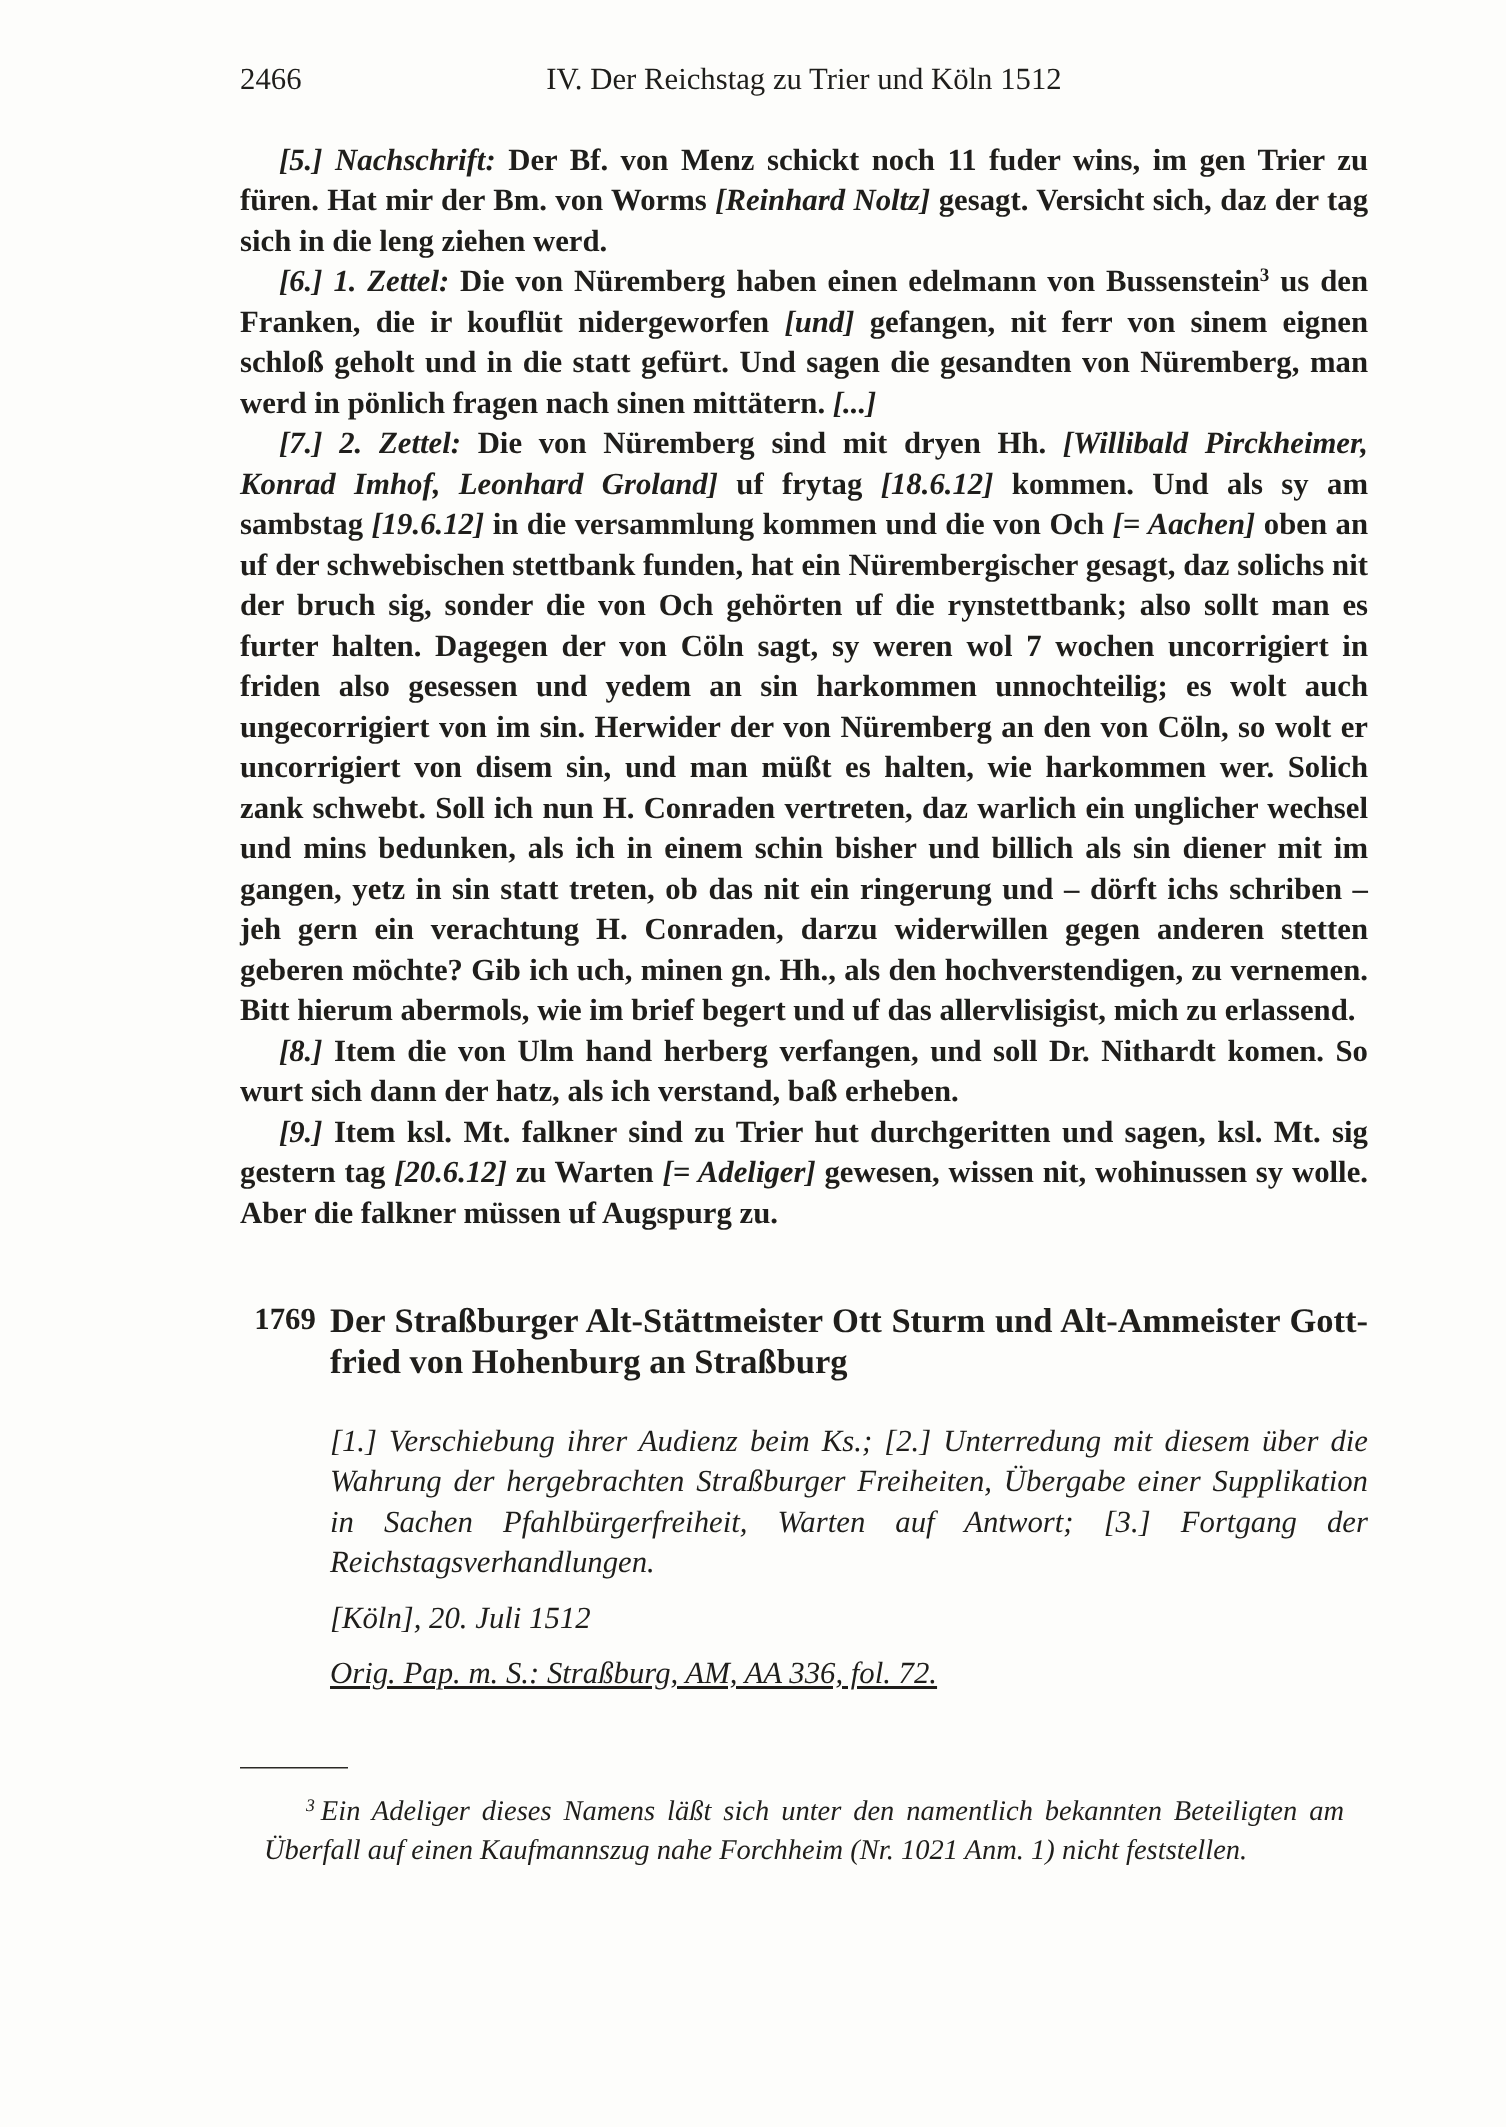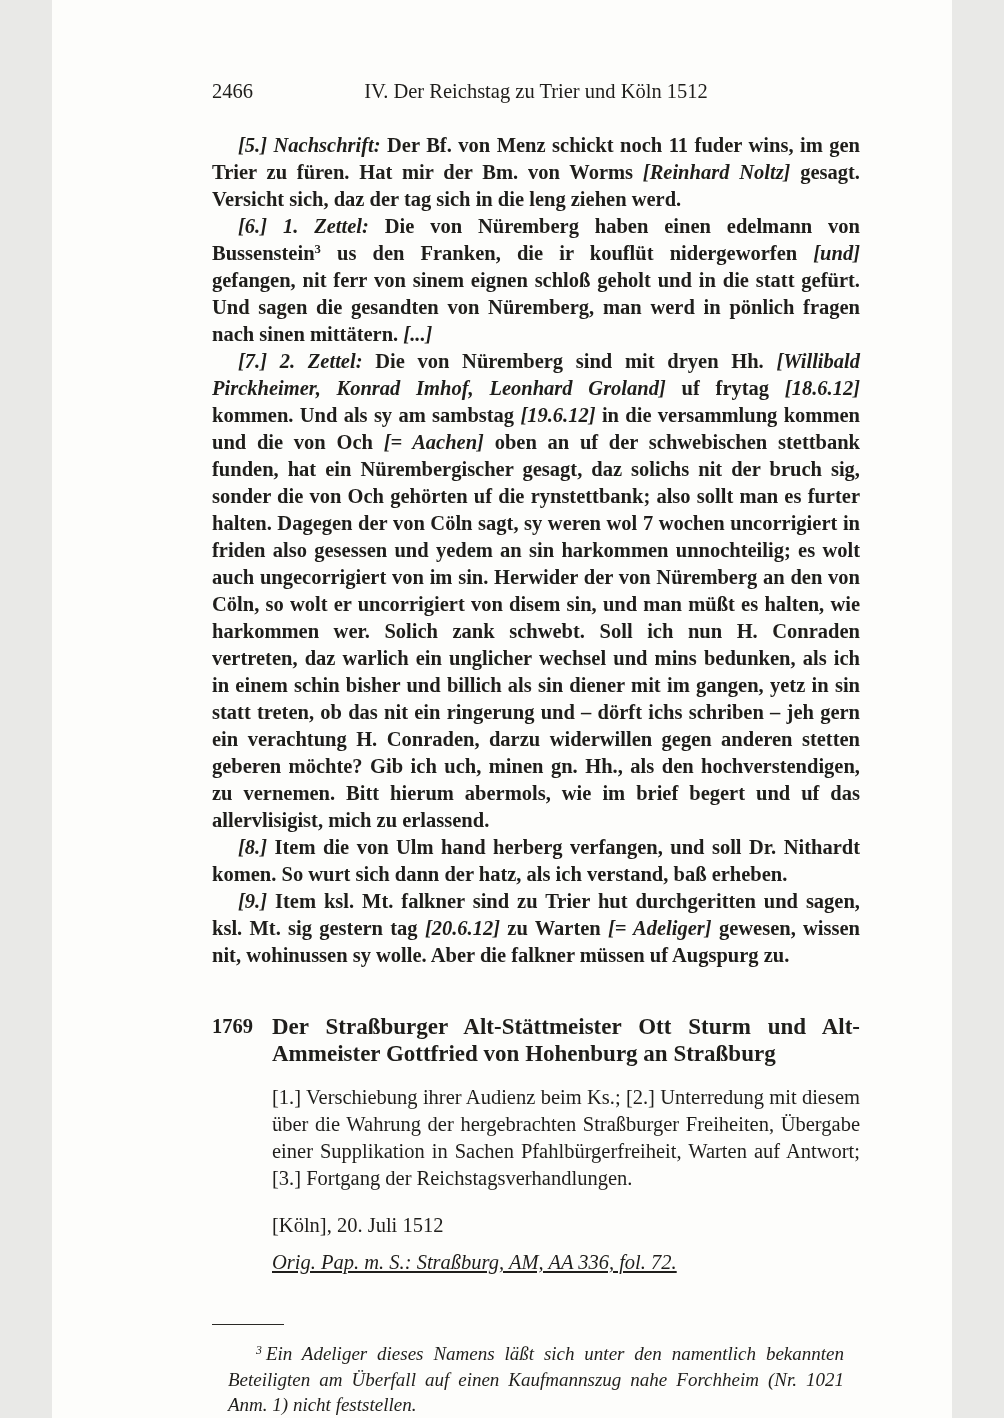--- a/index.html
+++ b/index.html
@@ -1,26 +1,26 @@
 <!DOCTYPE html>
 <html lang="de"><head>
 <meta charset="utf-8">
 <style>
   html, body { margin: 0; padding: 0; background: #e9e9e7; }
   .page {
-    width: 900px;
+    width: 1004px;
     height: 1418px;
     margin: 0 auto;
     background: #fdfdfb;
     color: #1f1e1b;
     font-family: "Liberation Serif", "DejaVu Serif", serif;
     font-size: 20.5px;
     line-height: 27px;
     box-sizing: border-box;
-    padding: 78px 92px 0 160px;
+    padding: 40px 92px 0 160px;
     position: relative;
     overflow: hidden;
   }
   .running-head {
     position: relative;
     text-align: center;
     margin-bottom: 27px;
     height: 27px;
   }
   .running-head .page-number {
@@ -43,35 +43,38 @@
     top: -0.55em;
   }
   .entry { margin-top: 44px; }
   .entry-heading {
     display: flex;
     font-weight: bold;
   }
   .entry-number {
     width: 60px;
     flex-shrink: 0;
+    text-align: center;
   }
   .entry-title {
     margin: 0;
     font-size: 23px;
     font-weight: bold;
     line-height: 27px;
     text-align: justify;
     flex: 1;
   }
   .entry-summary {
-    margin: 17px 0 0 60px;
+    margin: 27px 0 0 60px;
+    font-style: italic;
     text-align: justify;
   }
   .entry-date {
-    margin: 20px 0 0 60px;
+    margin: 10px 0 0 60px;
+    font-style: italic;
   }
   .entry-source {
     margin: 10px 0 0 60px;
     font-style: italic;
     text-decoration: underline;
   }
   .footnote-area { margin-top: 48px; }
   .footnote-rule {
     width: 72px;
     height: 0;

